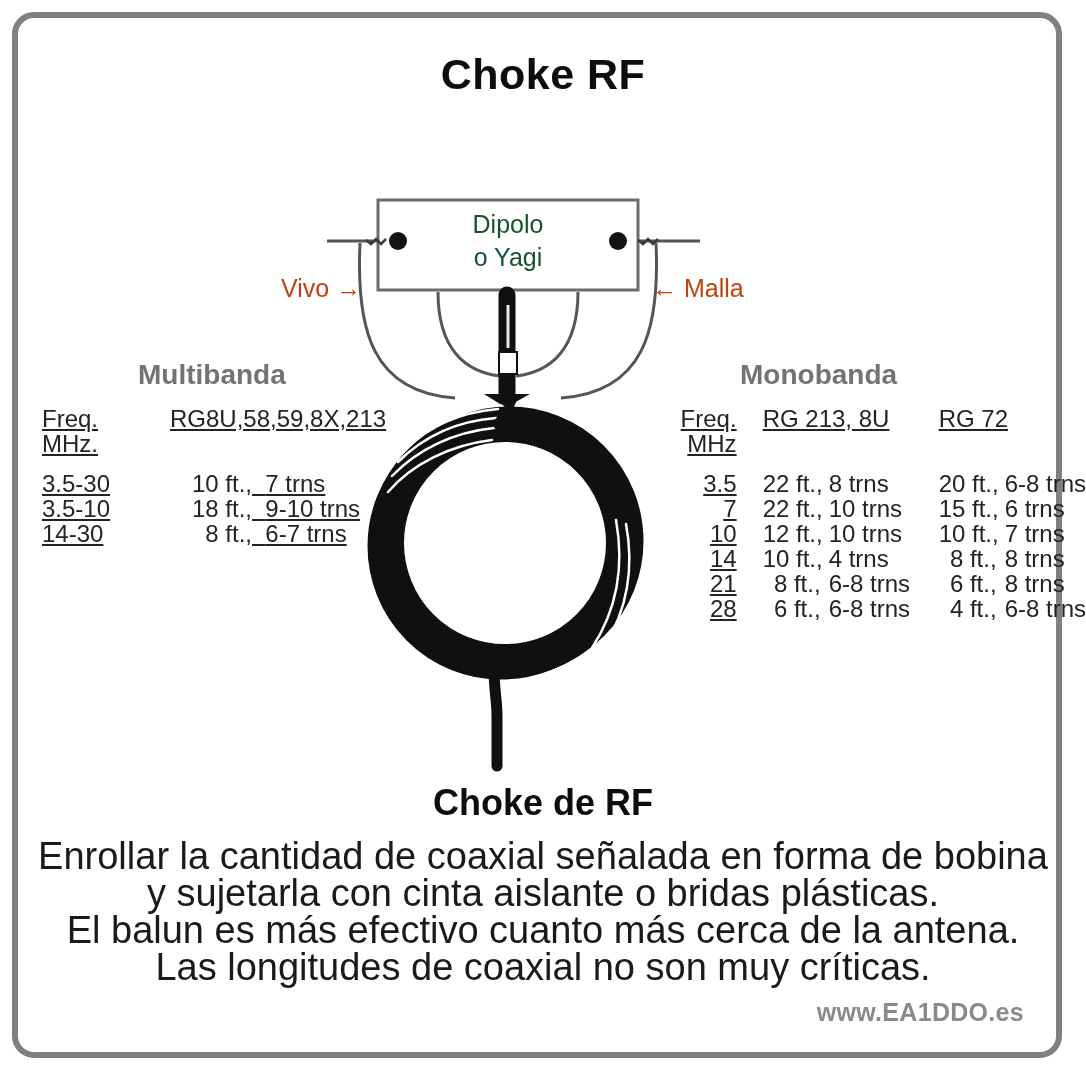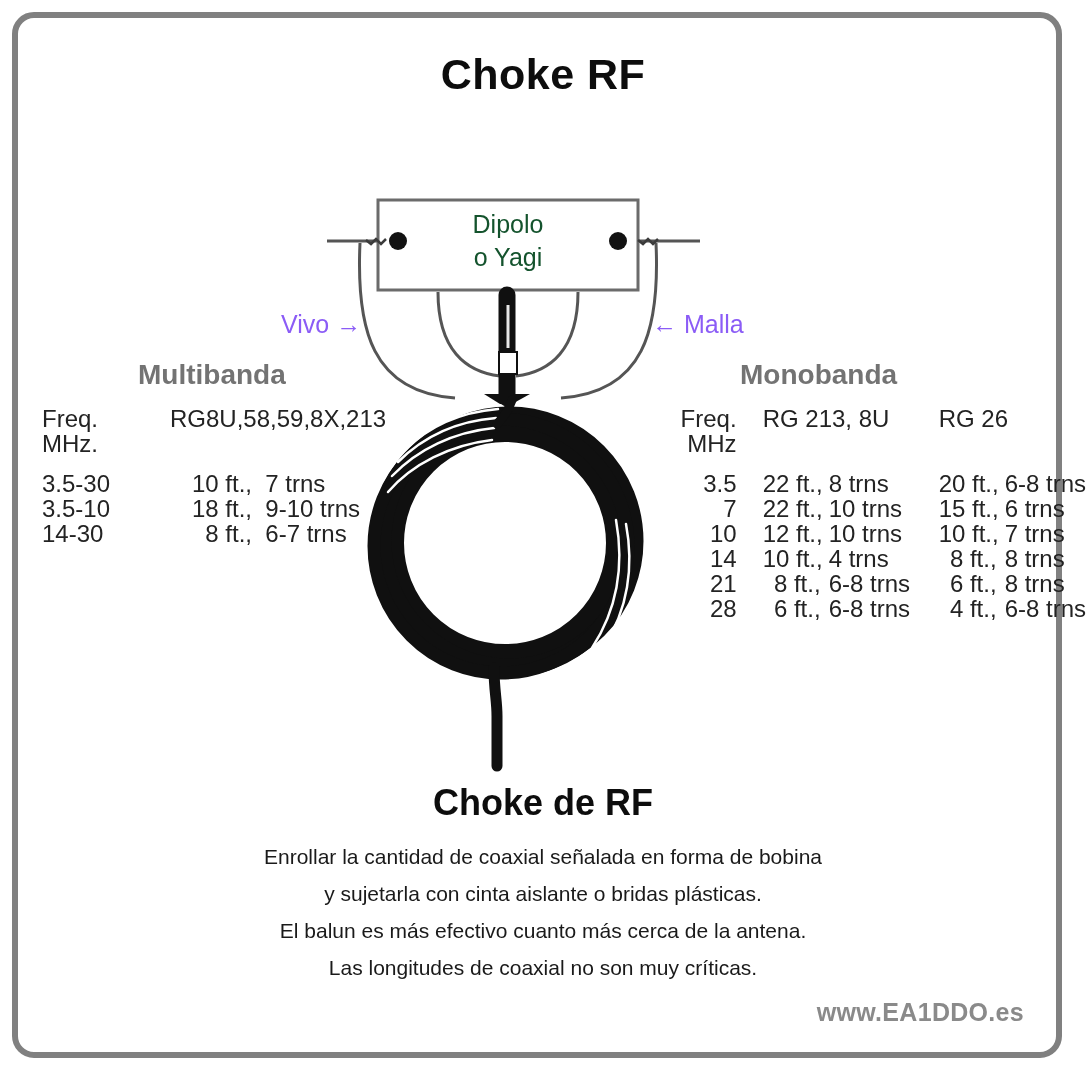--- a/index.html
+++ b/index.html
@@ -65,23 +65,22 @@
     text-align: center;
     font-size: 25px;
     line-height: 33px;
     color: #14532d;
   }
 
   
   .side-label {
     position: absolute;
     font-size: 25px;
-    color: #8b5cf6;
+    color: #c2410c;
     white-space: nowrap;
-    margin-top: 36px;
   }
   #vivo-label  { left: 281px; top: 274px; }
   #malla-label { left: 652px; top: 274px; }
 
   
   #choke-center {
     position: absolute;
     left: 408px;
     top: 508px;
     width: 190px;
@@ -107,20 +106,21 @@
     position: absolute;
     font-size: 24px;
     color: #232323;
     border-collapse: collapse;
   }
   .spec-table td {
     padding: 0;
     line-height: 25px;
     white-space: nowrap;
     vertical-align: top;
+    text-decoration: underline;
   }
   .spec-table .gap-row td { height: 15px; line-height: 15px; font-size: 0; }
 
   
   #multibanda-table { left: 42px; top: 406px; }
   #multibanda-table td.c-freq { width: 100px; text-align: left; }
   #multibanda-table td.c-spec { text-align: left; padding-left: 28px; }
   #multibanda-table tr.data-row td.c-spec { padding-left: 48px; }
   #multibanda-table tr.data-row td.c-spec .len {
     display: inline-block; width: 62px; text-align: right;
@@ -152,21 +152,21 @@
     font-size: 36px;
     font-weight: bold;
     color: #0d0d0d;
   }
   #caption-body {
     position: absolute;
     left: 0;
     top: 838px;
     width: 1086px;
     text-align: center;
-    font-size: 21px;
+    font-size: 38px;
     line-height: 37px;
     color: #1a1a1a;
   }
   #caption-body div { white-space: nowrap; }
 
   
   #footer {
     position: absolute;
     right: 62px;
     top: 998px;
@@ -271,21 +271,21 @@
     </tbody>
   </table>
 
   <div class="table-heading" id="monobanda-heading">Monobanda</div>
 
   <table class="spec-table" id="monobanda-table">
     <tbody>
       <tr>
         <td class="c-freq">Freq.</td>
         <td class="c-a">RG 213, 8U</td>
-        <td class="c-b">RG 26</td>
+        <td class="c-b">RG 72</td>
       </tr>
       <tr>
         <td class="c-freq">MHz</td>
         <td class="c-a"></td>
         <td class="c-b"></td>
       </tr>
       <tr class="gap-row">
         <td></td>
           <td></td>
           <td></td>

